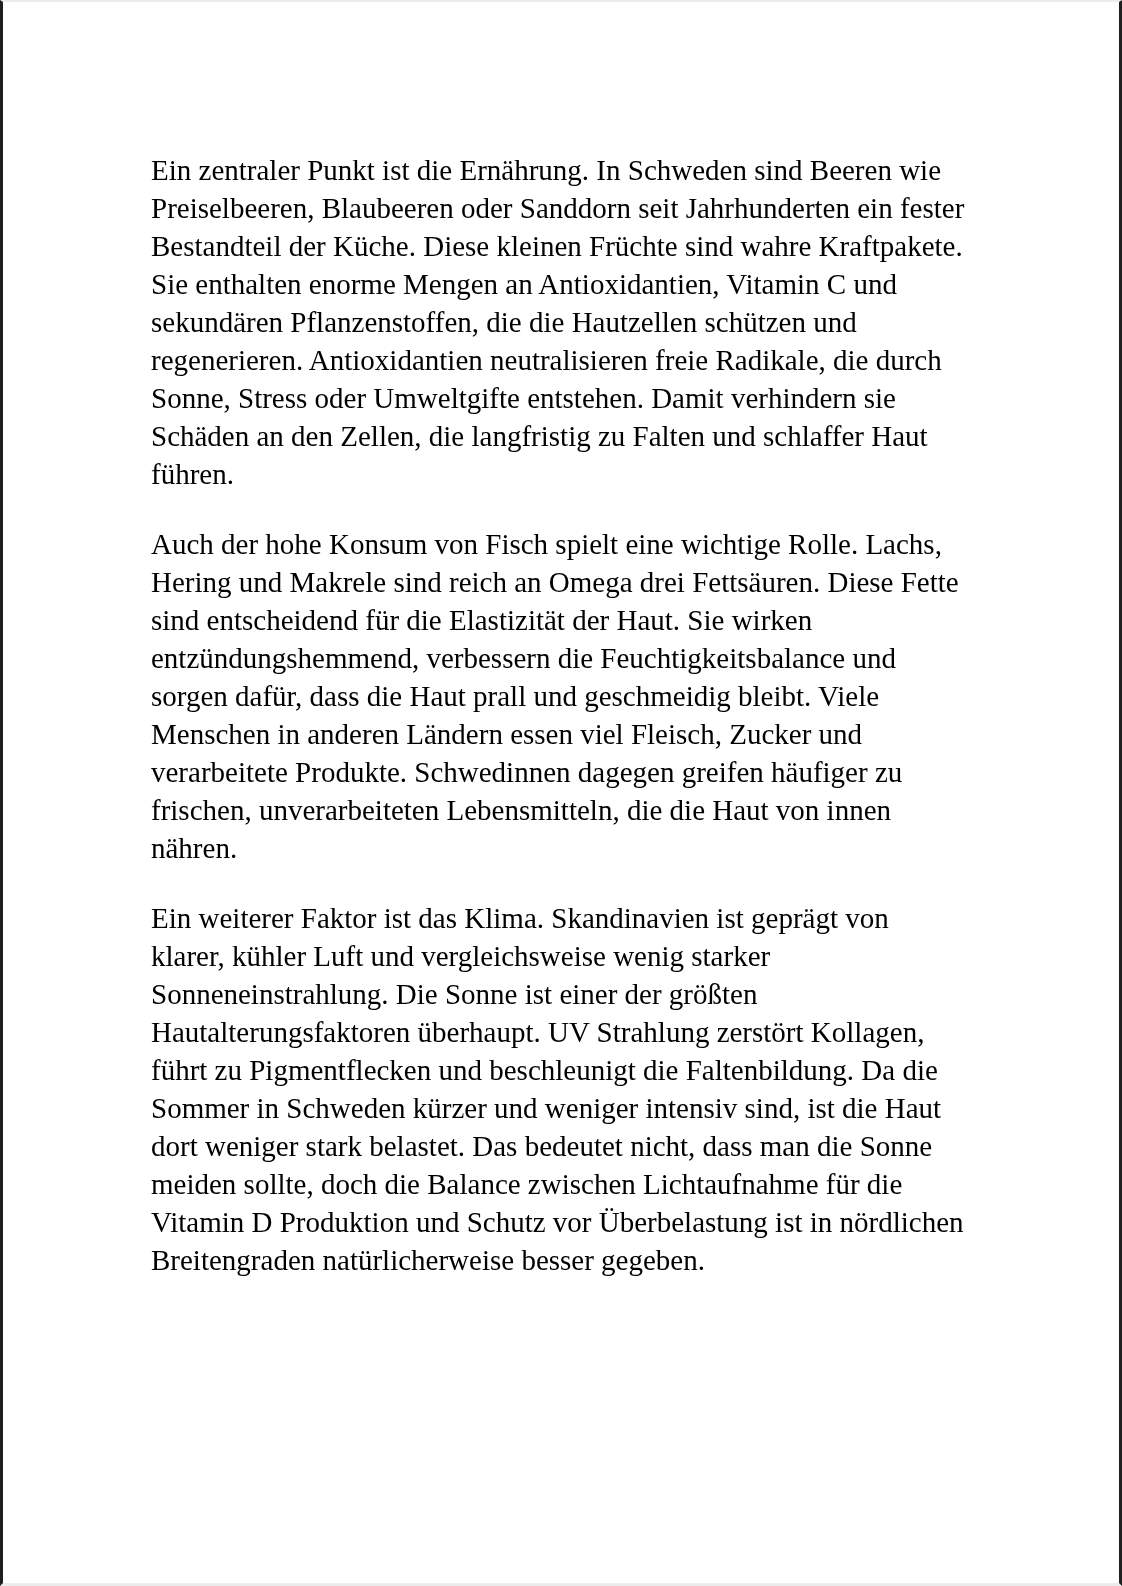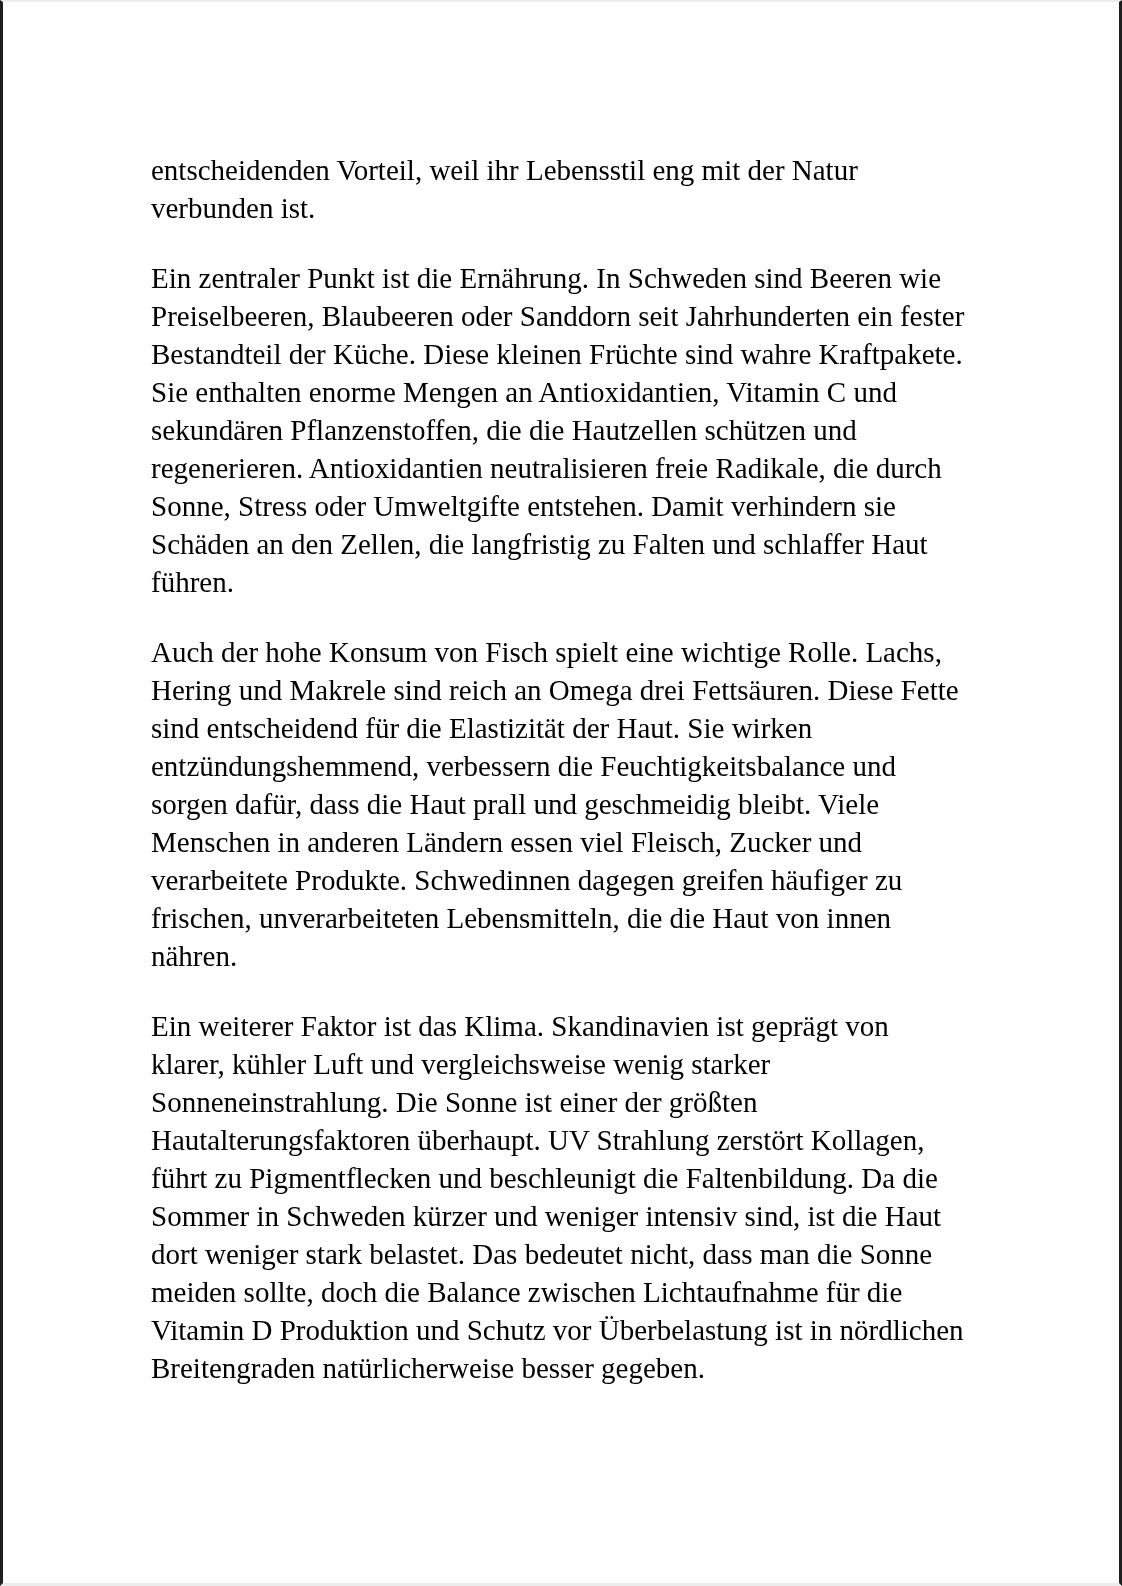--- a/index.html
+++ b/index.html
@@ -31,18 +31,17 @@
 
   .content p {
     margin: 0 0 32px 0;
   }
 </style>
 </head>
 <body>
 
 <div class="page">
   <div class="content">
-    <p>entscheidenden Vorteil, weil ihr Lebensstil eng mit der Natur verbunden ist.</p>
     <p>Ein zentraler Punkt ist die Ernährung. In Schweden sind Beeren wie Preiselbeeren, Blaubeeren oder Sanddorn seit Jahrhunderten ein fester Bestandteil der Küche. Diese kleinen Früchte sind wahre Kraftpakete. Sie enthalten enorme Mengen an Antioxidantien, Vitamin C und sekundären Pflanzenstoffen, die die Hautzellen schützen und regenerieren. Antioxidantien neutralisieren freie Radikale, die durch Sonne, Stress oder Umweltgifte entstehen. Damit verhindern sie Schäden an den Zellen, die langfristig zu Falten und schlaffer Haut führen.</p>
     <p>Auch der hohe Konsum von Fisch spielt eine wichtige Rolle. Lachs, Hering und Makrele sind reich an Omega drei Fettsäuren. Diese Fette sind entscheidend für die Elastizität der Haut. Sie wirken entzündungshemmend, verbessern die Feuchtigkeitsbalance und sorgen dafür, dass die Haut prall und geschmeidig bleibt. Viele Menschen in anderen Ländern essen viel Fleisch, Zucker und verarbeitete Produkte. Schwedinnen dagegen greifen häufiger zu frischen, unverarbeiteten Lebensmitteln, die die Haut von innen nähren.</p>
     <p>Ein weiterer Faktor ist das Klima. Skandinavien ist geprägt von klarer, kühler Luft und vergleichsweise wenig starker Sonneneinstrahlung. Die Sonne ist einer der größten Hautalterungsfaktoren überhaupt. UV Strahlung zerstört Kollagen, führt zu Pigmentflecken und beschleunigt die Faltenbildung. Da die Sommer in Schweden kürzer und weniger intensiv sind, ist die Haut dort weniger stark belastet. Das bedeutet nicht, dass man die Sonne meiden sollte, doch die Balance zwischen Lichtaufnahme für die Vitamin D Produktion und Schutz vor Überbelastung ist in nördlichen Breitengraden natürlicherweise besser gegeben.</p>
   </div>
 </div>
 
 </body></html>

